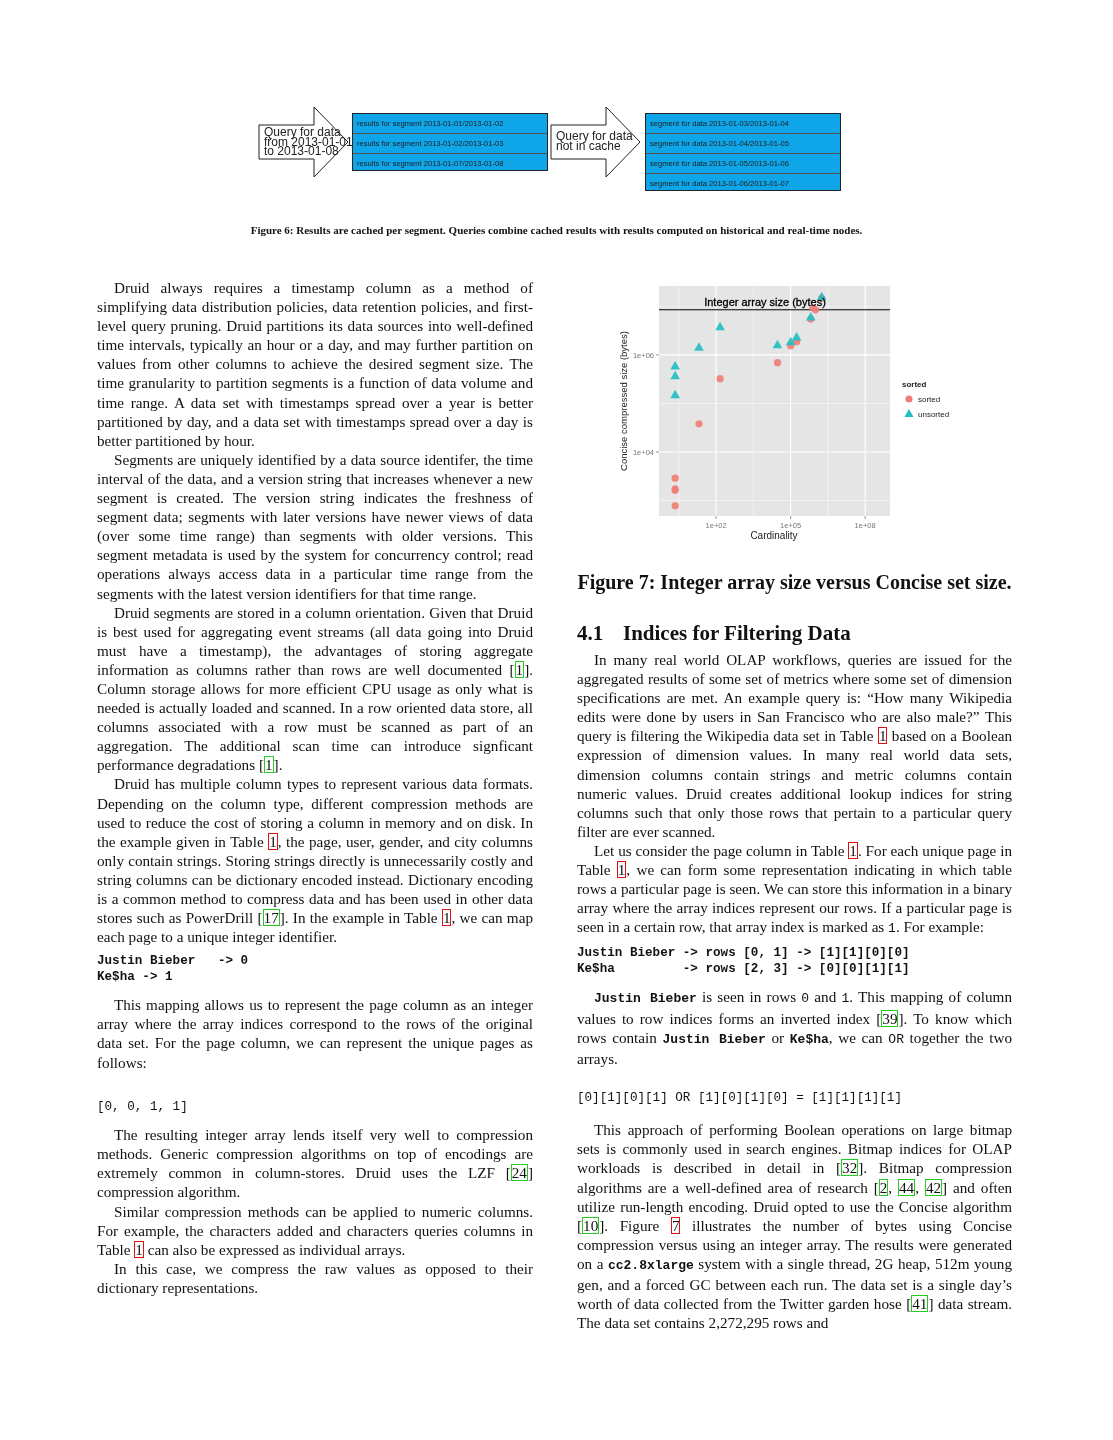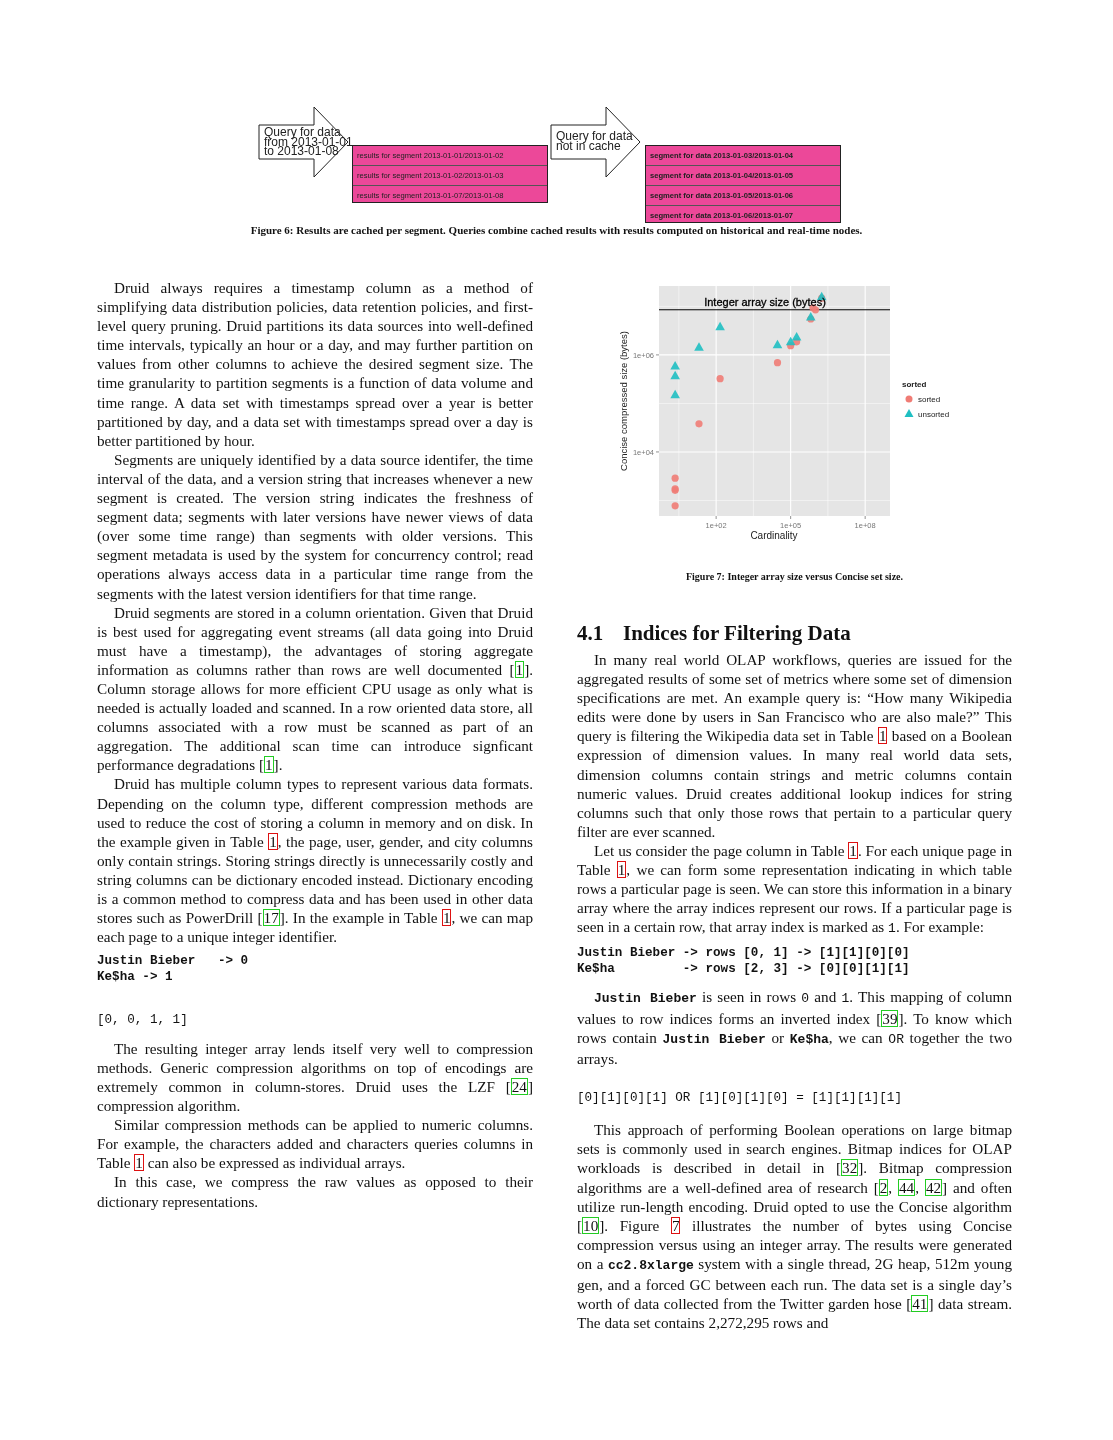--- a/index.html
+++ b/index.html
@@ -4,21 +4,21 @@
 <style>
   html, body { margin: 0; padding: 0; background: #ffffff; }
   body { width: 1113px; height: 1440px; position: relative; overflow: hidden;
          font-family: "Liberation Serif", "DejaVu Serif", serif; color: #111; }
   .abs { position: absolute; }
 
   
   .fig6 { position: absolute; left: 0; top: 0; width: 1113px; height: 200px;
           font-family: "Liberation Sans", "DejaVu Sans", sans-serif; font-size: 7.6px; color: #222; }
   .fig6 .grp-label { position: absolute; font-size: 12px; margin-top: 48px; }
-  .fig6 .box { position: absolute; border: 1px solid #222; background: #ec4899; box-sizing: border-box; margin-top: 32px; }
+  .fig6 .box { position: absolute; border: 1px solid #222; background: #0ea5e9; box-sizing: border-box; }
   .fig6 .box .row { height: 19px; line-height: 19px; padding-left: 4px; border-bottom: 1px solid #555; white-space: nowrap; }
   .fig6 .box .row:last-child { border-bottom: none; }
   .fig6 .arrow-text { position: absolute; font-size: 12px; line-height: 9.5px; }
 
   .caption { position: absolute; font-weight: bold; font-size: 15px; text-align: center; white-space: nowrap; }
 
   .col { position: absolute; font-size: 15.2px; line-height: 19.1px; text-align: justify; }
   .col p { margin: 0; text-indent: 17px; }
   .col .code { font-family: "Liberation Mono", "DejaVu Sans Mono", monospace; font-weight: bold;
                font-size: 12.6px; line-height: 15.5px; white-space: pre; margin: 8px 0 10px 0; text-indent: 0; }
@@ -53,37 +53,38 @@
   <div class="box" style="left:352px;top:113px;width:196px;height:58px;">
     <div class="row">results for segment 2013-01-01/2013-01-02</div>
     <div class="row">results for segment 2013-01-02/2013-01-03</div>
     <div class="row">results for segment 2013-01-07/2013-01-08</div>
   </div>
   <div class="arrow-text" style="left:556px;top:132px;">
     <div>Query for data</div>
     <div>not in cache</div>
   </div>
   <div class="grp-label" style="left:648px;top:101px;">Historical and real-time nodes</div>
-  <div class="box" style="left:645px;top:113px;width:196px;height:78px;font-weight:bold;">
+  <div class="box" style="left:645px;top:113px;width:196px;height:78px;">
     <div class="row">segment for data 2013-01-03/2013-01-04</div>
     <div class="row">segment for data 2013-01-04/2013-01-05</div>
     <div class="row">segment for data 2013-01-05/2013-01-06</div>
     <div class="row">segment for data 2013-01-06/2013-01-07</div>
   </div>
 </div>
 
 <div class="caption" style="left:0;width:1113px;top:224px;font-size:11px;">Figure 6: Results are cached per segment. Queries combine cached results with results computed on historical and real-time nodes.</div>
 
 <div class="col" style="left:97px;top:278px;width:436px;">
   <p>Druid always requires a timestamp column as a method of simplifying data distribution policies, data retention policies, and first-level query pruning. Druid partitions its data sources into well-defined time intervals, typically an hour or a day, and may further partition on values from other columns to achieve the desired segment size. The time granularity to partition segments is a function of data volume and time range. A data set with timestamps spread over a year is better partitioned by day, and a data set with timestamps spread over a day is better partitioned by hour.</p>
   <p>Segments are uniquely identified by a data source identifer, the time interval of the data, and a version string that increases whenever a new segment is created. The version string indicates the freshness of segment data; segments with later versions have newer views of data (over some time range) than segments with older versions. This segment metadata is used by the system for concurrency control; read operations always access data in a particular time range from the segments with the latest version identifiers for that time range.</p>
   <p><span>Druid segments are stored in a column orientation. Given that Druid is best used for aggregating event streams (all data going into Druid must have a timestamp), the advantages of storing aggregate information as columns rather than rows are well documented </span><span>[</span><span class="ref-g">1</span><span>]</span><span>. Column storage allows for more efficient CPU usage as only what is needed is actually loaded and scanned. In a row oriented data store, all columns associated with a row must be scanned as part of an aggregation. The additional scan time can introduce signficant performance degradations </span><span>[</span><span class="ref-g">1</span><span>]</span><span>.</span></p>
   <p><span>Druid has multiple column types to represent various data formats. Depending on the column type, different compression methods are used to reduce the cost of storing a column in memory and on disk. In the example given in Table </span><span class="ref-r">1</span><span>, the page, user, gender, and city columns only contain strings. Storing strings directly is unnecessarily costly and string columns can be dictionary encoded instead. Dictionary encoding is a common method to compress data and has been used in other data stores such as PowerDrill </span><span>[</span><span class="ref-g">17</span><span>]</span><span>. In the example in Table </span><span class="ref-r">1</span><span>, we can map each page to a unique integer identifier.</span></p>
   <div class="code">Justin Bieber   -&gt; 0
 Ke$ha -&gt; 1</div>
+  <p>This mapping allows us to represent the page column as an integer array where the array indices correspond to the rows of the original data set. For the page column, we can represent the unique pages as follows:</p>
   <div class="code light">[0, 0, 1, 1]</div>
   <p><span>The resulting integer array lends itself very well to compression methods. Generic compression algorithms on top of encodings are extremely common in column-stores. Druid uses the LZF </span><span>[</span><span class="ref-g">24</span><span>]</span><span> compression algorithm.</span></p>
   <p><span>Similar compression methods can be applied to numeric columns. For example, the characters added and characters queries columns in Table </span><span class="ref-r">1</span><span> can also be expressed as individual arrays.</span></p>
   <p>In this case, we compress the raw values as opposed to their dictionary representations.</p>
 </div>
 
 <svg id="chart7" viewBox="0 0 360 265" width="360" height="265">
   <rect id="c7-panel" x="49" y="6" width="231" height="230" fill="#e5e5e5"></rect>
   <g id="c7-grid">
       <line x1="68.87096774193549" x2="68.87096774193549" y1="6" y2="236" stroke="#ffffff" stroke-width="0.5"></line>
@@ -141,21 +142,21 @@
   <text id="c7-hlabel" font-size="11" fill="#000" stroke="#000" stroke-width="0.3" text-anchor="middle" x="155" y="25.776371308016905">Integer array size (bytes)</text>
   <text x="164" y="259" font-size="10" text-anchor="middle" fill="#222">Cardinality</text>
   <text transform="translate(17,121) rotate(-90)" font-size="9.5" text-anchor="middle" fill="#222">Concise compressed size (bytes)</text>
   <text x="292" y="107" font-size="8" font-weight="bold" fill="#222">sorted</text>
   <circle cx="299" cy="119" r="3.5" fill="#f07c75"></circle>
   <text x="308" y="122" font-size="8" fill="#222">sorted</text>
   <polygon points="299,129 303.5,137 294.5,137" fill="#1fbfc2"></polygon>
   <text x="308" y="137" font-size="8" fill="#222">unsorted</text>
 </svg>
 
-<div class="caption" style="left:572px;width:445px;top:571px;font-size:10px;">Figure 7: Integer array size versus Concise set size.</div>
+<div class="caption" style="left:572px;width:445px;top:571px;font-size:20px;">Figure 7: Integer array size versus Concise set size.</div>
 
 <div class="col" style="left:577px;top:620px;width:435px;">
   <div class="section-h"><span class="num">4.1</span><span>Indices for Filtering Data</span></div>
   <p><span>In many real world OLAP workflows, queries are issued for the aggregated results of some set of metrics where some set of dimension specifications are met. An example query is: “How many Wikipedia edits were done by users in San Francisco who are also male?” This query is filtering the Wikipedia data set in Table </span><span class="ref-r">1</span><span> based on a Boolean expression of dimension values. In many real world data sets, dimension columns contain strings and metric columns contain numeric values. Druid creates additional lookup indices for string columns such that only those rows that pertain to a particular query filter are ever scanned.</span></p>
   <p><span>Let us consider the page column in Table </span><span class="ref-r">1</span><span>. For each unique page in Table </span><span class="ref-r">1</span><span>, we can form some representation indicating in which table rows a particular page is seen. We can store this information in a binary array where the array indices represent our rows. If a particular page is seen in a certain row, that array index is marked as </span><span class="mono">1</span><span>. For example:</span></p>
   <div class="code">Justin Bieber -&gt; rows [0, 1] -&gt; [1][1][0][0]
 Ke$ha         -&gt; rows [2, 3] -&gt; [0][0][1][1]</div>
   <p><span class="monob">Justin Bieber</span><span> is seen in rows </span><span class="mono">0</span><span> and </span><span class="mono">1</span><span>. This mapping of column values to row indices forms an inverted index </span><span>[</span><span class="ref-g">39</span><span>]</span><span>. To know which rows contain </span><span class="monob">Justin Bieber</span><span> or </span><span class="monob">Ke$ha</span><span>, we can </span><span class="mono">OR</span><span> together the two arrays.</span></p>
   <div class="code light" style="margin-top:23px;margin-bottom:14px;">[0][1][0][1] OR [1][0][1][0] = [1][1][1][1]</div>
   <p><span>This approach of performing Boolean operations on large bitmap sets is commonly used in search engines. Bitmap indices for OLAP workloads is described in detail in </span><span>[</span><span class="ref-g">32</span><span>]</span><span>. Bitmap compression algorithms are a well-defined area of research </span><span>[</span><span class="ref-g">2</span><span>, </span><span class="ref-g">44</span><span>, </span><span class="ref-g">42</span><span>]</span><span> and often utilize run-length encoding. Druid opted to use the Concise algorithm </span><span>[</span><span class="ref-g">10</span><span>]</span><span>. Figure </span><span class="ref-r">7</span><span> illustrates the number of bytes using Concise compression versus using an integer array. The results were generated on a </span><span class="monob">cc2.8xlarge</span><span> system with a single thread, 2G heap, 512m young gen, and a forced GC between each run. The data set is a single day’s worth of data collected from the Twitter garden hose </span><span>[</span><span class="ref-g">41</span><span>]</span><span> data stream. The data set contains 2,272,295 rows and</span></p>

